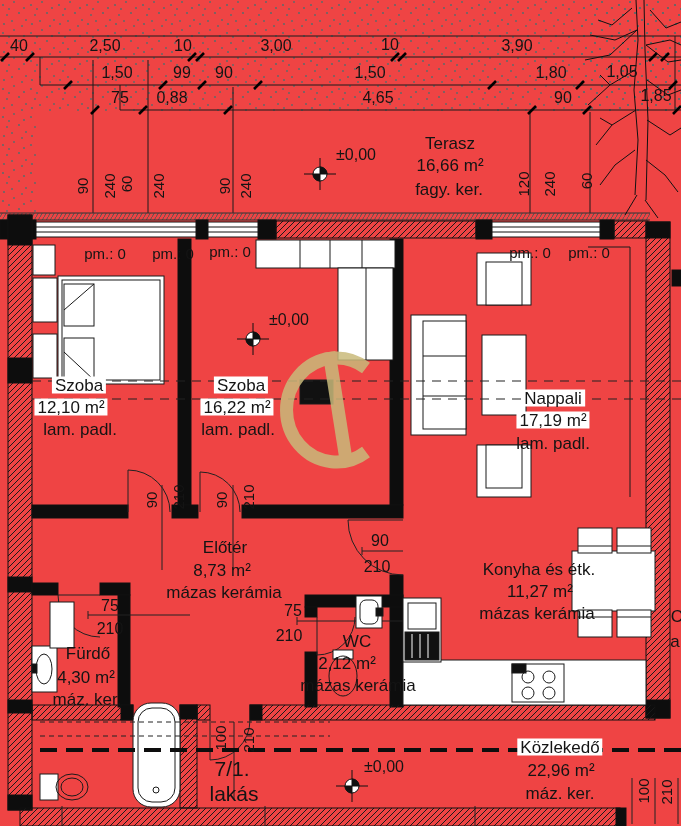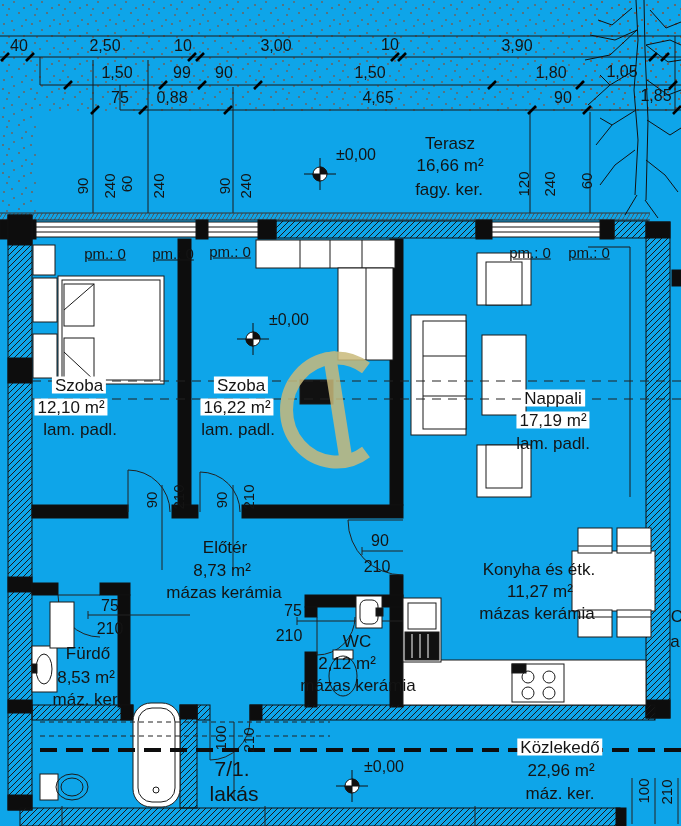--- a/index.html
+++ b/index.html
@@ -1,22 +1,22 @@
 <!DOCTYPE html>
 <html><head>
 <meta charset="utf-8">
 <style>
   html,body{margin:0;padding:0;background:#fff;}
-  #plan{position:relative;width:681px;height:826px;background:#0ea5e9;overflow:hidden;
+  #plan{position:relative;width:681px;height:826px;background:#ef4444;overflow:hidden;
         font-family:"Liberation Sans", sans-serif;color:#141414;}
   #plan svg{position:absolute;left:0;top:0;}
   .L{position:absolute;transform:translate(-50%,-50%);font-size:17px;line-height:1;
      white-space:nowrap;color:#141414;z-index:5;}
   .d{font-size:16px;}          
-  .s{font-size:15px;text-decoration:underline;}          
+  .s{font-size:15px;}          
   .r{transform:translate(-50%,-50%) rotate(-90deg);font-size:15px;}
   .b{font-size:21px;}          
   .halo{background:#fff;padding:0 3px;}
 </style>
 </head>
 <body>
 
 <div id="plan">
 
 <svg width="681" height="826" viewBox="0 0 681 826">
@@ -414,21 +414,21 @@
 
 <div class="L halo" style="left:553px;top:398px">Nappali</div>
 <div class="L halo" style="left:553px;top:420px">17,19 m²</div>
 <div class="L" style="left:553px;top:443px">lam. padl.</div>
 
 <div class="L" style="left:225px;top:547px">Előtér</div>
 <div class="L" style="left:222px;top:570px">8,73 m²</div>
 <div class="L" style="left:224px;top:592px">mázas kerámia</div>
 
 <div class="L" style="left:88px;top:653px">Fürdő</div>
-<div class="L" style="left:86px;top:677px">8,53 m²</div>
+<div class="L" style="left:86px;top:677px">4,30 m²</div>
 <div class="L" style="left:87px;top:699px">máz. ker.</div>
 
 <div class="L" style="left:357px;top:641px">WC</div>
 <div class="L" style="left:347px;top:663px">2,12 m²</div>
 <div class="L" style="left:358px;top:685px">mázas kerámia</div>
 
 <div class="L" style="left:539px;top:569px">Konyha és étk.</div>
 <div class="L" style="left:540px;top:591px">11,27 m²</div>
 <div class="L" style="left:537px;top:613px">mázas kerámia</div>
 

